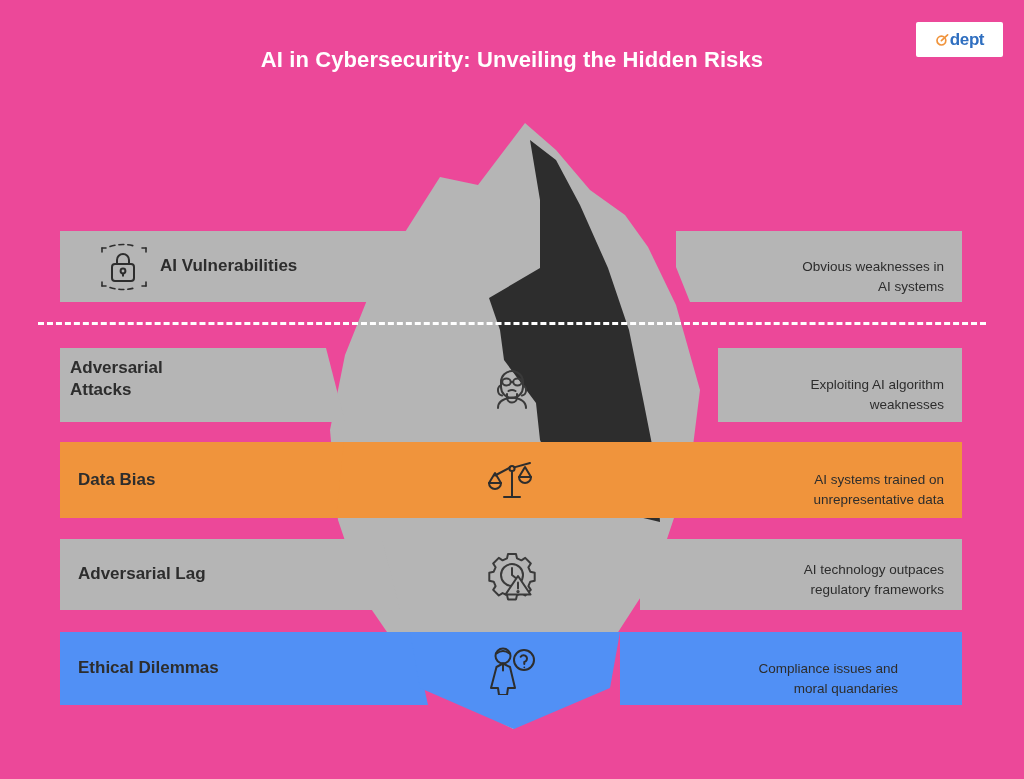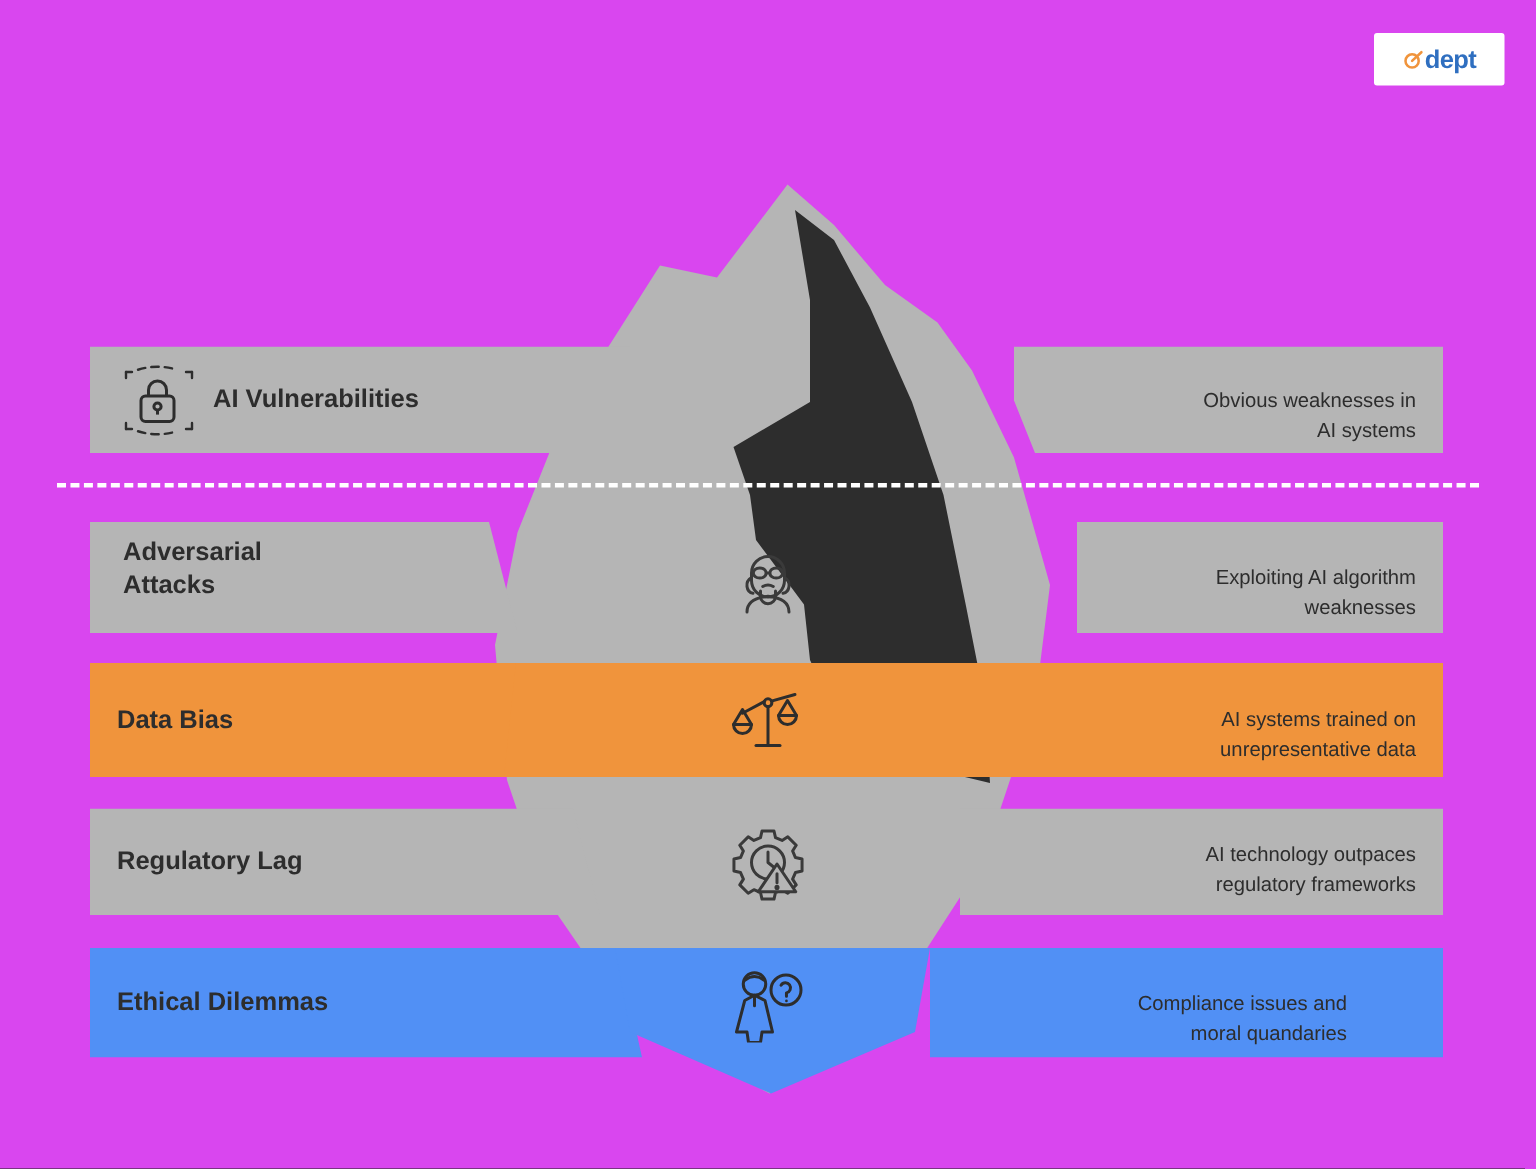--- a/index.html
+++ b/index.html
@@ -7,21 +7,21 @@
     padding: 0;
     background: #2d2d2d;
   }
   body {
     font-family: "Liberation Sans", sans-serif;
   }
   #stage {
     position: relative;
     width: 1024px;
     height: 779px;
-    background: #d946ef;
+    background: #ec4899;
     overflow: hidden;
   }
 
   
   #logo {
     position: absolute;
     top: 22px;
     left: 916px;
     width: 87px;
     height: 35px;
@@ -177,28 +177,29 @@
   <div id="logo">
     <span class="mark">
       <svg viewBox="0 0 14 14" width="14" height="14" aria-hidden="true">
         <circle cx="6.4" cy="7.6" r="4.4" fill="none" stroke="#f0943c" stroke-width="1.7"></circle>
         <path d="M6.4 7.6 L12.6 1.8" stroke="#f0943c" stroke-width="1.7" stroke-linecap="round" fill="none"></path>
       </svg>
     </span>
     <span class="wordmark">dept</span>
   </div>
 
+  <div id="title">AI in Cybersecurity: Unveiling the Hidden Risks</div>
 
   <div id="waterline"></div>
 
   <div class="row" style="top:231px;">
     <svg style="position:absolute;left:60px;top:0;" width="360" height="71" viewBox="0 0 360 71" aria-hidden="true">
       <polygon points="0,0 360,0 360,71 0,71" fill="#b5b5b5"></polygon>
     </svg>
-    <div class="panel left" style="left:60px;width:360px;height:71px;">
+    <div class="panel left" style="left:78px;width:360px;height:71px;">
       <span class="badge-icon">
         <svg viewBox="0 0 54 54" width="54" height="54" aria-hidden="true">
           <g fill="none" stroke="#2d2d2d" stroke-width="1.6" stroke-linecap="round">
             <path d="M6 8 h4 M14 6.5 q13 -4 26 0 M46 8 h4" stroke-dasharray="5 4"></path>
             <path d="M6 46 h4 M14 47.5 q13 4 26 0 M46 46 h4" stroke-dasharray="5 4"></path>
             <path d="M6 8 v4 M50 8 v4 M6 46 v-4 M50 46 v-4"></path>
           </g>
           <g fill="none" stroke="#2d2d2d" stroke-width="2" stroke-linejoin="round">
             <rect x="16" y="24" width="22" height="17" rx="3"></rect>
             <path d="M21 24 v-4 a6 6 0 0 1 12 0 v4"></path>
@@ -216,21 +217,21 @@
     <div class="panel right" style="left:676px;width:286px;height:71px;">
       <span class="desc">Obvious weaknesses in
 AI systems</span>
     </div>
   </div>
 
   <div class="row" style="top:348px;">
     <svg style="position:absolute;left:60px;top:0;" width="285" height="74" viewBox="0 0 285 74" aria-hidden="true">
       <polygon points="0,0 266,0 285,74 0,74" fill="#b5b5b5"></polygon>
     </svg>
-    <div class="panel left" style="left:64px;width:275px;height:62px;">
+    <div class="panel left" style="left:52px;width:275px;height:62px;">
       <span class="label">Adversarial
 Attacks</span>
     </div>
 
     <span class="center-icon" style="left:485px;top:10px;">
       <svg viewBox="0 0 54 54" width="54" height="54" aria-hidden="true">
         <g fill="none" stroke="#3a3a3a" stroke-width="2" stroke-linejoin="round" stroke-linecap="round">
           <path d="M16 24 a11 11 0 0 1 22 0 v5 a11 11 0 0 1 -22 0 z"></path>
           <ellipse cx="21.5" cy="24" rx="4.3" ry="3.4"></ellipse>
           <ellipse cx="32.5" cy="24" rx="4.3" ry="3.4"></ellipse>
@@ -288,21 +289,21 @@
       <span class="desc">AI systems trained on
 unrepresentative data</span>
     </div>
   </div>
 
   <div class="row" style="top:539px;">
     <svg style="position:absolute;left:60px;top:0;" width="340" height="71" viewBox="0 0 340 71" aria-hidden="true">
       <polygon points="0,0 322,0 340,71 0,71" fill="#b5b5b5"></polygon>
     </svg>
     <div class="panel left" style="left:60px;width:330px;height:71px;">
-      <span class="label">Regulatory Lag</span>
+      <span class="label">Adversarial Lag</span>
     </div>
 
     <span class="center-icon" style="left:485px;top:9px;">
       <svg viewBox="0 0 54 54" width="54" height="54" aria-hidden="true">
         <g fill="none" stroke="#3a3a3a" stroke-width="2" stroke-linejoin="round" stroke-linecap="round">
           <path d="M23 6 h8 l1 4.4 l4.4 1.9 l3.8-2.4 l5.6 5.6 l-2.4 3.8 l1.9 4.4 l4.4 1 v8 l-4.4 1 l-1.9 4.4 l2.4 3.8 l-5.6 5.6 l-3.8-2.4 l-4.4 1.9 l-1 4.4 h-8 l-1-4.4 l-4.4-1.9 l-3.8 2.4 l-5.6-5.6 l2.4-3.8 l-1.9-4.4 l-4.4-1 v-8 l4.4-1 l1.9-4.4 l-2.4-3.8 l5.6-5.6 l3.8 2.4 l4.4-1.9 z"></path>
           <circle cx="27" cy="27" r="11"></circle>
           <path d="M27 20 V27 L32 31"></path>
         </g>
         <g fill="#b5b5b5" stroke="#3a3a3a" stroke-width="2" stroke-linejoin="round" stroke-linecap="round">

